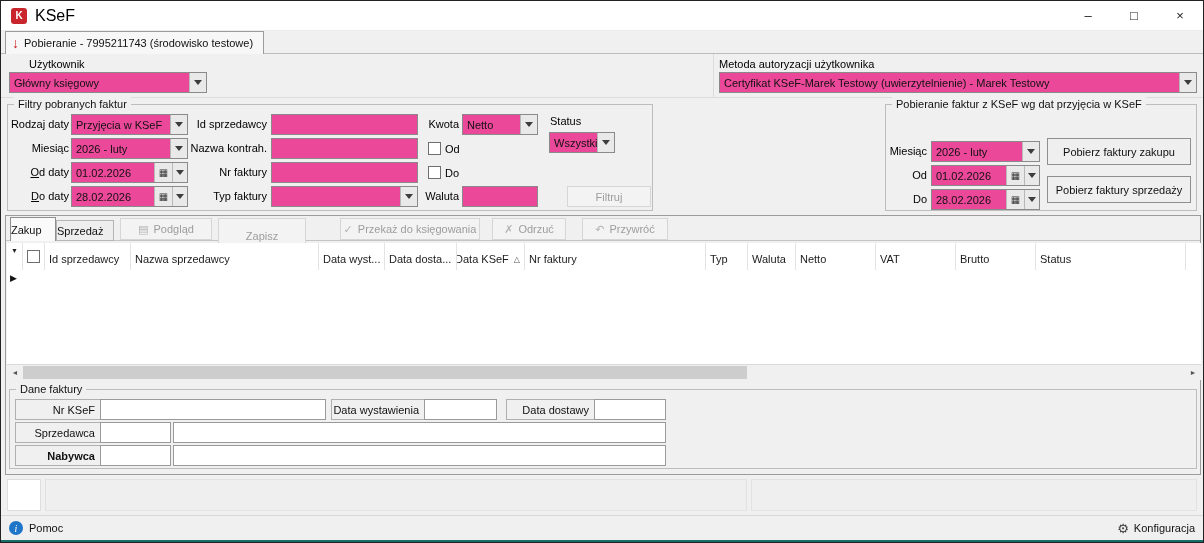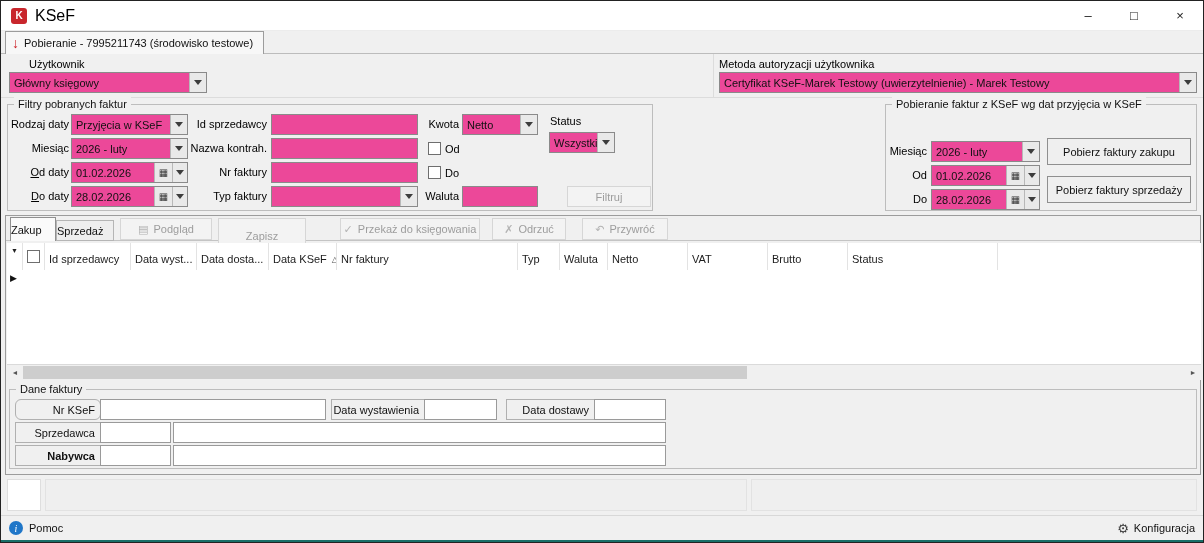--- a/index.html
+++ b/index.html
@@ -263,27 +263,30 @@
       <div class="gsel" style="width:16px;padding-top:4px;">
         <span style="font-size:7px;color:#222;">▼</span>
       </div>
       <div class="gsel" style="width:22px;align-items:center;">
         <span class="checkbox" style="position:static;"></span>
       </div>
       <div id="grid-columns" style="display:flex;height:100%;flex:1;">
           <div class="gcol" style="width: 86px;">
             <span>Id sprzedawcy</span>
           </div>
+          <div class="gcol" style="width: 188px;">
+            <span>Nazwa sprzedawcy</span>
+          </div>
           <div class="gcol" style="width: 66px;">
             <span>Data wyst...</span>
           </div>
           <div class="gcol" style="width: 72px;">
             <span>Data dosta...</span>
           </div>
-          <div class="gcol" style="width: 68px;">
+          <div class="gcol" style="width: 68px; justify-content: flex-end;">
             <span>Data KSeF</span>
             <span class="sort">△</span>
           </div>
           <div class="gcol" style="width: 181px;">
             <span>Nr faktury</span>
           </div>
           <div class="gcol" style="width: 42px;">
             <span>Typ</span>
           </div>
           <div class="gcol" style="width: 48px;">
@@ -312,21 +315,21 @@
       <span class="sc-arrow">◄</span>
       <span class="sc-thumb"></span>
       <span class="sc-track"></span>
       <span class="sc-arrow">►</span>
     </div>
   </div>
 
   <div class="groupbox" style="left:8px;top:388px;width:1188px;height:80px;background:#f0f0f0;">
     <span class="gb-title">Dane faktury</span>
   </div>
-  <div class="cell-lbl" style="left:14px;top:398px;width:86px;border-radius:6px;">Nr KSeF</div>
+  <div class="cell-lbl" style="left:14px;top:398px;width:86px;">Nr KSeF</div>
   <div class="cell-in" style="left:99px;top:398px;width:226px;"></div>
   <div class="cell-lbl" style="left:330px;top:398px;width:94px;">Data wystawienia</div>
   <div class="cell-in" style="left:423px;top:398px;width:73px;"></div>
   <div class="cell-lbl" style="left:505px;top:398px;width:89px;padding-left:21px;">Data dostawy</div>
   <div class="cell-in" style="left:593px;top:398px;width:72px;"></div>
 
   <div class="cell-lbl" style="left:14px;top:421px;width:86px;">Sprzedawca</div>
   <div class="cell-in" style="left:99px;top:421px;width:71px;"></div>
   <div class="cell-in" style="left:172px;top:421px;width:493px;"></div>
 

